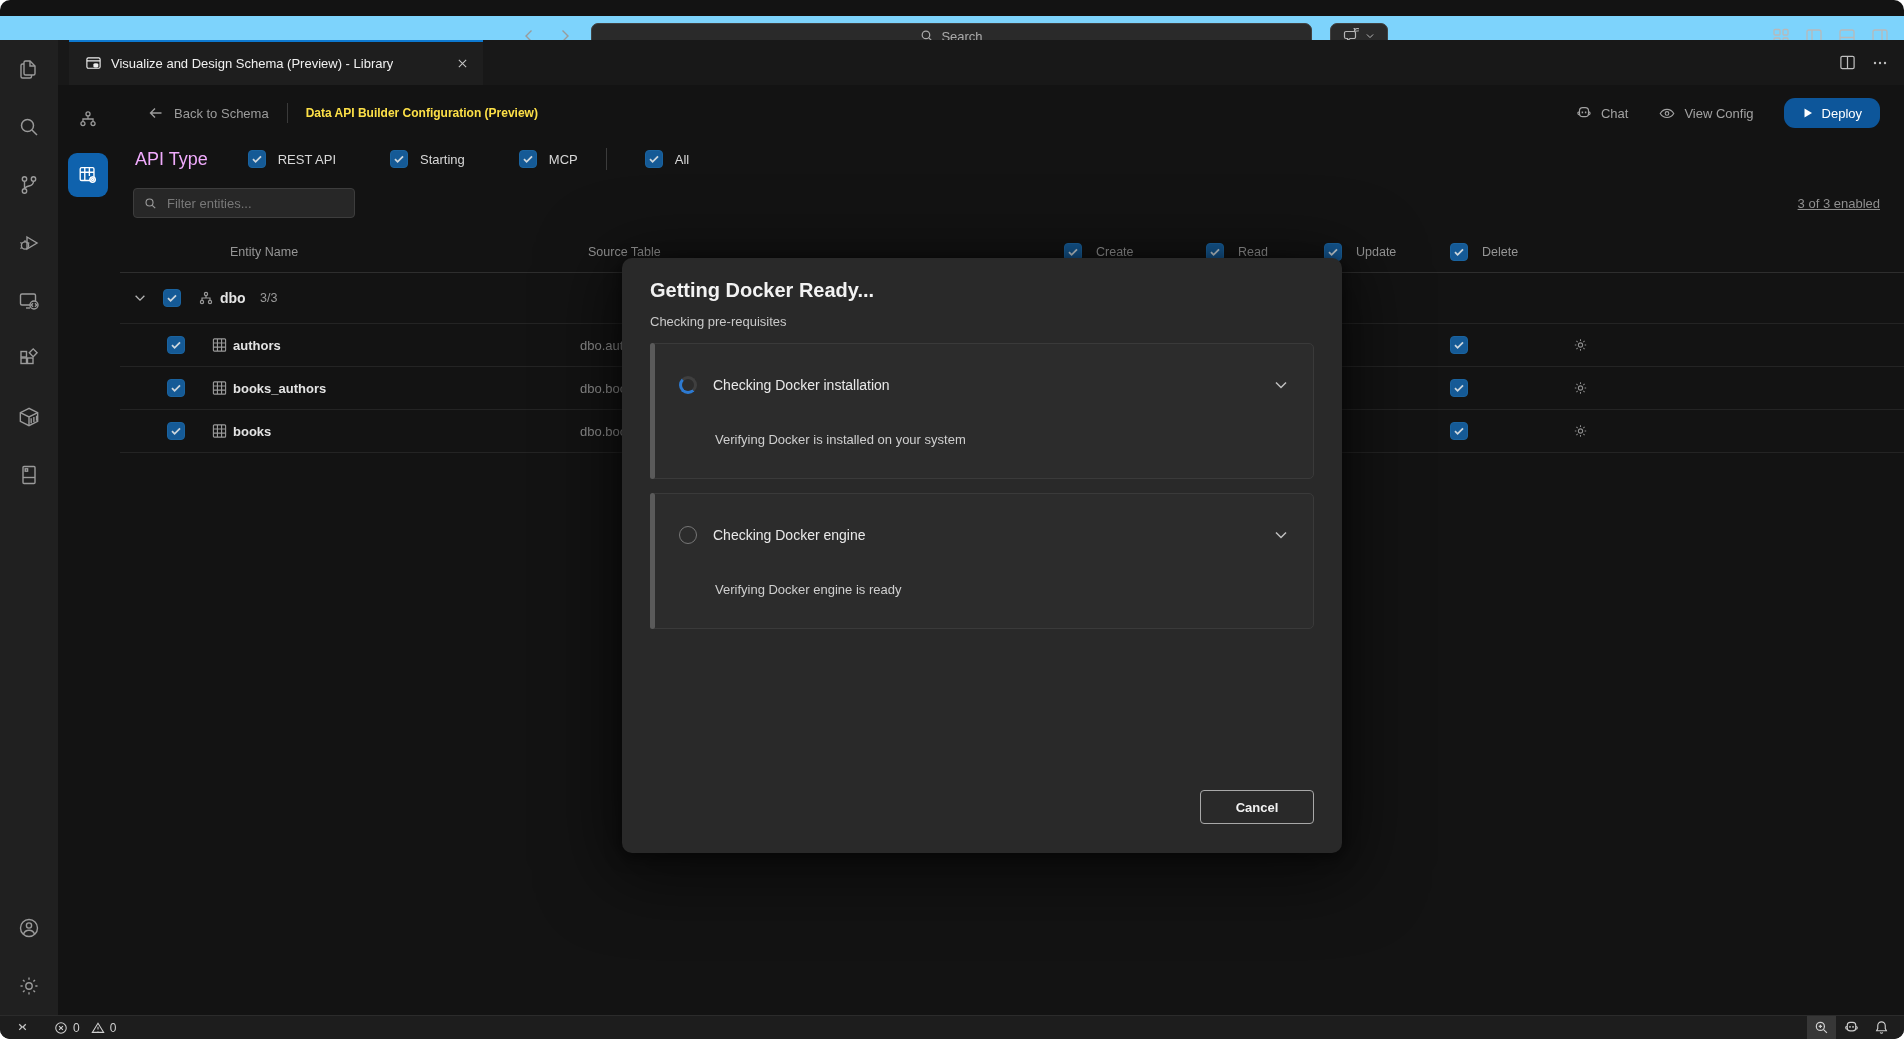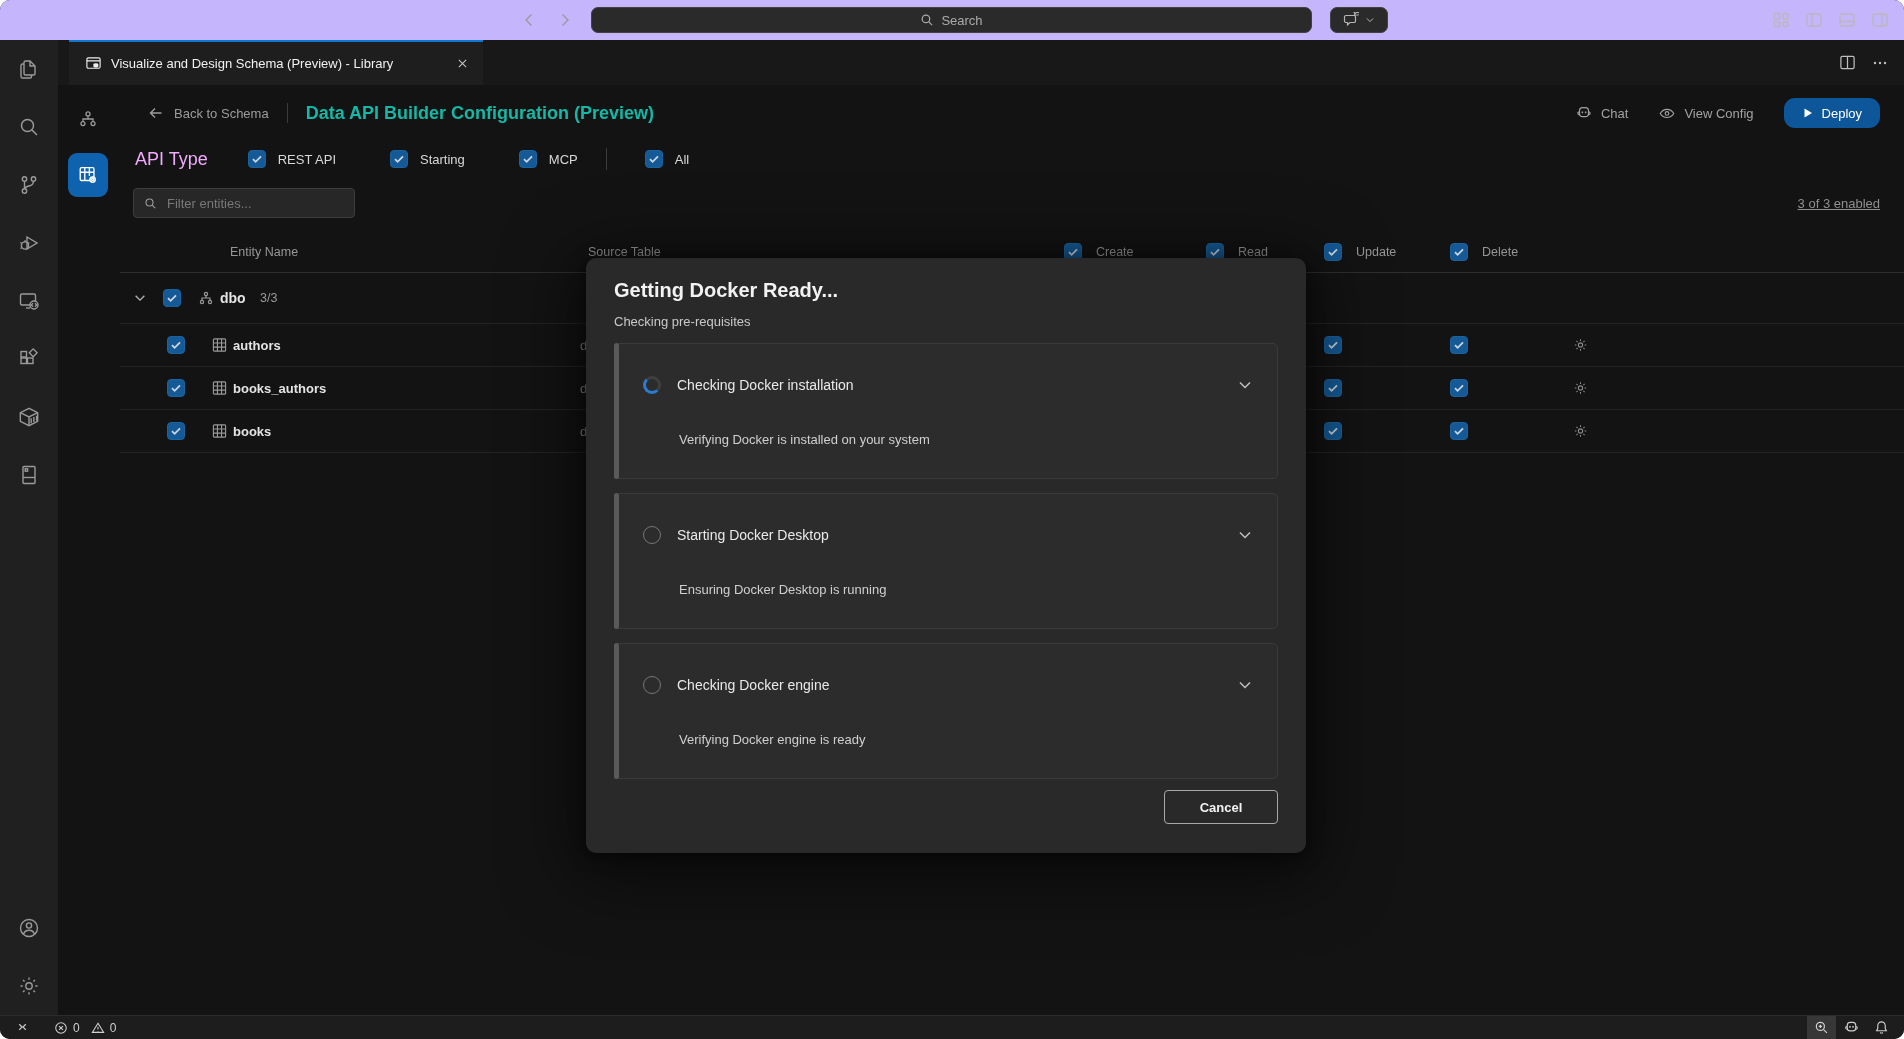--- a/index.html
+++ b/index.html
@@ -1,20 +1,20 @@
 <!DOCTYPE html>
 <html><head>
 <meta charset="utf-8">
 <style>
   html,body{margin:0;padding:0;background:#ffffff;}
   body{width:1904px;height:1039px;overflow:hidden;font-family:"Liberation Sans","DejaVu Sans",sans-serif;-webkit-font-smoothing:antialiased;}
   #app{position:relative;width:1904px;height:1039px;background:#131313;border-radius:10px;overflow:hidden;}
 
   
-  .titlebar{position:absolute;left:0;top:0;width:100%;height:40px;background:#c4b5fd;}
+  .titlebar{position:absolute;left:0;top:16px;width:100%;height:40px;background:#7dd3fc;}
   .nav-arrows{position:absolute;left:520px;top:0;height:40px;display:flex;align-items:center;gap:18px;color:#9a9a9a;}
   .nav-arrows .arr{width:18px;height:18px;display:flex;align-items:center;justify-content:center;cursor:pointer;}
   .searchbox{position:absolute;left:591px;top:7px;width:721px;height:26px;background:#2a2a2a;border:1px solid #424242;border-radius:7px;display:flex;align-items:center;justify-content:center;gap:7px;color:#ababab;font-size:13px;box-sizing:border-box;}
   .copilot-btn{position:absolute;left:1330px;top:7px;width:58px;height:26px;background:#2a2a2a;border:1px solid #424242;border-radius:7px;display:flex;align-items:center;justify-content:center;gap:6px;color:#b5b5b5;box-sizing:border-box;}
   .layout-icons{position:absolute;right:14px;top:0;height:40px;display:flex;align-items:center;gap:13px;color:#b9b9b9;}
   .layout-icons .ic{width:20px;height:20px;display:flex;align-items:center;justify-content:center;cursor:pointer;}
 
   
   .activitybar{position:absolute;left:0;top:40px;width:58px;height:975px;background:#202020;display:flex;flex-direction:column;align-items:center;}
   .ab-item{width:58px;height:58px;display:flex;align-items:center;justify-content:center;color:#9a9a9a;cursor:pointer;}
@@ -30,21 +30,21 @@
 
   
   .webview{position:absolute;left:0;top:45px;width:1846px;height:930px;background:#131313;}
   .rail{position:absolute;left:0;top:0;width:60px;height:100%;}
   .rail-ic{width:40px;height:40px;margin:14px auto 6px;display:flex;align-items:center;justify-content:center;color:#9a9a9a;cursor:pointer;}
   .rail-ic.active{background:#0f62ad;border-radius:9px;color:#fff;height:44px;}
 
   .page-header{position:absolute;left:0;top:10px;width:100%;height:36px;display:flex;align-items:center;padding:0 24px 0 90px;box-sizing:border-box;}
   .back-link{display:flex;align-items:center;gap:10px;color:#9c9c9c;font-size:13px;cursor:pointer;}
   .hdr-divider{width:1px;height:20px;background:#3a3a3a;margin:0 18px;}
-  .page-title{color:#14b8a6;font-size:18px;font-weight:bold;}
+  .page-title{color:#fde047;font-size:12px;font-weight:bold;}
   .hdr-actions{margin-left:auto;display:flex;align-items:center;gap:30px;}
   .hdr-action{display:flex;align-items:center;gap:8px;color:#a2a2a2;font-size:13px;cursor:pointer;}
   .deploy-btn{display:flex;align-items:center;gap:8px;background:#0d569a;color:#ffffff;font-size:13px;border:none;border-radius:11px;height:30px;padding:0 18px;cursor:pointer;}
 
   .api-row{position:absolute;left:0;top:55px;width:100%;height:38px;display:flex;align-items:center;padding-left:77px;box-sizing:border-box;gap:0;}
   .api-label{color:#f0abfc;font-size:18px;margin-right:28px;}
   .api-opt{display:flex;align-items:center;gap:12px;margin-right:42px;color:#d8d8d8;font-size:13px;cursor:pointer;margin-left:12px;}
   .api-divider{width:1px;height:22px;background:#3c3c3c;margin:0 26px 0 -14px;}
 
   .cb{width:18px;height:18px;border:1px solid #565656;border-radius:4px;box-sizing:border-box;display:flex;align-items:center;justify-content:center;background:transparent;cursor:pointer;flex:none;}
@@ -67,21 +67,21 @@
   .tcell{position:absolute;top:50%;transform:translateY(-50%);white-space:nowrap;}
   .hlabel{color:#969696;font-size:12.5px;}
   .ename{color:#e4e4e4;font-size:13px;font-weight:bold;}
   .esrc{color:#8f8f8f;font-size:13px;}
   .gcount{color:#9a9a9a;font-size:12.5px;}
   .icon-cell{color:#9a9a9a;display:flex;align-items:center;}
   .chev{color:#b5b5b5;}
   .gear{color:#8d8d8d;cursor:pointer;}
 
   
-  .modal{position:absolute;left:586px;top:258px;width:720px;height:595px;background:#292929;border-radius:10px;box-shadow:0 12px 70px 12px rgba(0,0,0,0.55),0 3px 16px rgba(0,0,0,0.5);box-sizing:border-box;padding:18px 28px 0 28px;z-index:50;}
+  .modal{position:absolute;left:622px;top:258px;width:720px;height:595px;background:#292929;border-radius:10px;box-shadow:0 12px 70px 12px rgba(0,0,0,0.55),0 3px 16px rgba(0,0,0,0.5);box-sizing:border-box;padding:18px 28px 0 28px;z-index:50;}
   .modal-title{color:#f2f2f2;font-size:20px;font-weight:bold;line-height:28px;}
   .modal-sub{color:#c9c9c9;font-size:13px;margin-top:10px;}
   .step-card{position:relative;margin-top:14px;background:#2c2c2c;border:1px solid #3a3a3a;border-radius:5px;box-sizing:border-box;height:136px;}
   .step-card:first-of-type{margin-top:16px;height:142px;}
   .step-bar{position:absolute;left:-1px;top:-1px;bottom:-1px;width:5px;background:#5a5a5a;border-radius:4px;}
   .step-head{position:absolute;left:28px;top:32px;right:24px;display:flex;align-items:center;gap:16px;}
   .step-title{color:#e9e9e9;font-size:14px;}
   .step-chevron{margin-left:auto;color:#c0c0c0;cursor:pointer;}
   .step-desc{position:absolute;left:64px;top:88px;color:#cfcfcf;font-size:13px;}
   .step-icon{width:18px;height:18px;border-radius:50%;box-sizing:border-box;flex:none;}
@@ -587,33 +587,20 @@
         <span class="step-title">Checking Docker installation</span>
         <span class="step-chevron">
           <svg width="16" height="16" viewBox="0 0 16 16" fill="none" stroke="currentColor" stroke-width="1.5">
               <path d="m3 5.5 5 5 5-5"></path>
             </svg>
         </span>
       </div>
       <div class="step-desc">Verifying Docker is installed on your system</div>
     </div>
 
-    <div class="step-card">
-      <div class="step-bar"></div>
-      <div class="step-head">
-        <span class="step-icon" data-state="pending"></span>
-        <span class="step-title">Starting Docker Desktop</span>
-        <span class="step-chevron">
-          <svg width="16" height="16" viewBox="0 0 16 16" fill="none" stroke="currentColor" stroke-width="1.5">
-              <path d="m3 5.5 5 5 5-5"></path>
-            </svg>
-        </span>
-      </div>
-      <div class="step-desc">Ensuring Docker Desktop is running</div>
-    </div>
 
     <div class="step-card">
       <div class="step-bar"></div>
       <div class="step-head">
         <span class="step-icon" data-state="pending"></span>
         <span class="step-title">Checking Docker engine</span>
         <span class="step-chevron">
           <svg width="16" height="16" viewBox="0 0 16 16" fill="none" stroke="currentColor" stroke-width="1.5">
               <path d="m3 5.5 5 5 5-5"></path>
             </svg>

